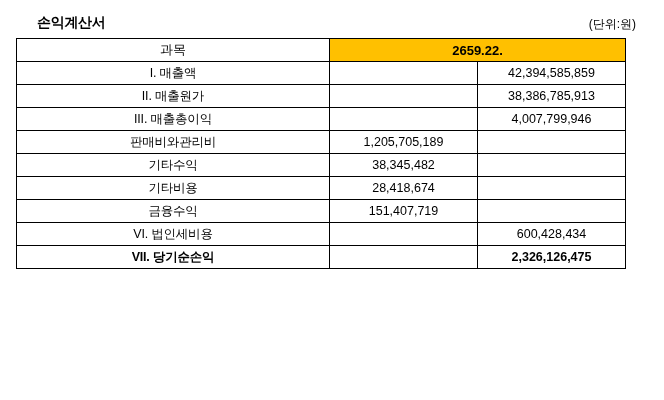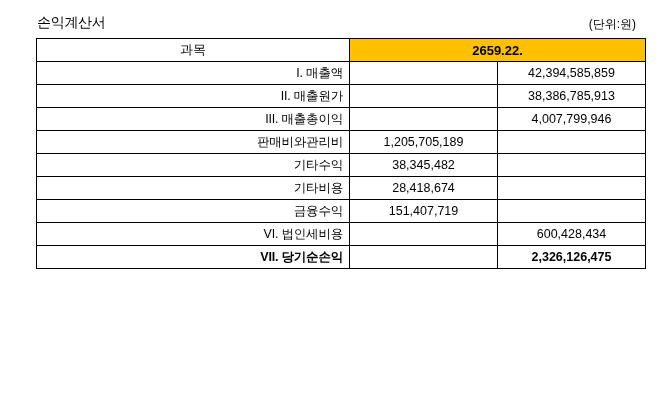--- a/index.html
+++ b/index.html
@@ -27,34 +27,34 @@
     left: 0;
     top: 14px;
     width: 664px;
     height: 20px;
   }
   .doc-title {
     position: absolute;
     left: 37px;
     top: 0;
     font-size: 14px;
-    font-weight: normal;
+    font-weight: bold;
     letter-spacing: -0.3px;
     white-space: nowrap;
   }
   .unit-note {
     position: absolute;
     right: 28px;
     top: 2px;
     font-size: 12px;
     white-space: nowrap;
   }
   table.fs {
     position: absolute;
-    left: 36px;
+    left: 16px;
     top: 38px;
     width: 609px;
     border-collapse: collapse;
     table-layout: fixed;
     font-size: 12.5px;
     border-radius: 29px;
   }
   table.fs th, table.fs td {
     border: 1px solid #000000;
     height: 23px;
@@ -74,21 +74,21 @@
     font-size: 13px;
     background: #ffffff;
   }
   th.hdr-period {
     text-align: center;
     font-weight: bold;
     font-size: 13px;
     background: #FFC000;
   }
   td.name {
-    text-align: right;
+    text-align: center;
     letter-spacing: -0.2px;
   }
   td.num {
     text-align: center;
     font-variant-numeric: tabular-nums;
   }
   tr.total td {
     font-weight: bold;
   }
   tr.total td.name,

